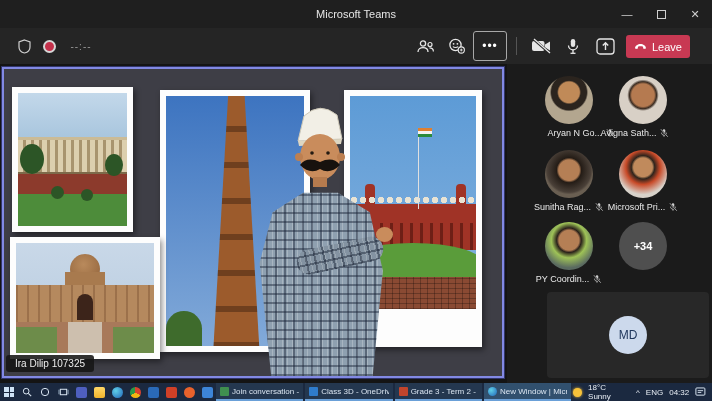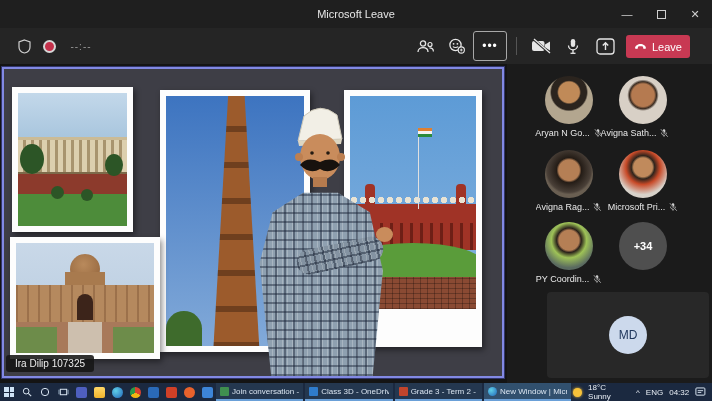--- a/index.html
+++ b/index.html
@@ -139,21 +139,21 @@
   .sun { width:9px; height:9px; border-radius:50%; background:#f6c23a; box-shadow:0 0 3px #f6c23a; }
 
   .ic svg { display:block; }
 </style>
 </head>
 <body>
 
 <div class="app">
 
   <div class="titlebar">
-    <span class="title">Microsoft Leave</span>
+    <span class="title">Microsoft Teams</span>
     <div class="win-controls">
       <div class="win-btn">—</div>
       <div class="win-btn">
           <span class="maxi-box"></span>
         </div>
       <div class="win-btn">✕</div>
     </div>
   </div>
 
   <div class="toolbar">
@@ -292,21 +292,21 @@
       <div class="hand"></div>
     </div>
 
     <div class="name-tag">Ira Dilip 107325</div>
   </div>
 
   <div class="sidebar">
 
     <div class="avatar av-1" style="left:38px;top:12px;"></div>
     <div class="avatar av-2" style="left:112px;top:12px;"></div>
-    <div class="label-row" style="left:16px;top:64px;">
+    <div class="label-row" style="left:16px;top:64px;justify-content:flex-end;">
       <span class="label-text">Aryan N Go...</span>
       <svg width="10" height="10" viewBox="0 0 16 16">
           <rect x="6" y="2" width="4" height="7" rx="2" fill="#cfcfcf"></rect>
           <path d="M4 7.5 C4 10 5.8 11.5 8 11.5 C10.2 11.5 12 10 12 7.5" fill="none" stroke="#cfcfcf" stroke-width="1.2"></path>
           <line x1="8" y1="11.5" x2="8" y2="14" stroke="#cfcfcf" stroke-width="1.2"></line>
           <line x1="2.5" y1="2" x2="13.5" y2="14" stroke="#1b1b1b" stroke-width="2.4"></line>
           <line x1="3" y1="2" x2="14" y2="14" stroke="#cfcfcf" stroke-width="1.2"></line>
         </svg>
     </div>
     <div class="label-row" style="left:82px;top:64px;">
@@ -316,21 +316,21 @@
           <path d="M4 7.5 C4 10 5.8 11.5 8 11.5 C10.2 11.5 12 10 12 7.5" fill="none" stroke="#cfcfcf" stroke-width="1.2"></path>
           <line x1="8" y1="11.5" x2="8" y2="14" stroke="#cfcfcf" stroke-width="1.2"></line>
           <line x1="2.5" y1="2" x2="13.5" y2="14" stroke="#1b1b1b" stroke-width="2.4"></line>
           <line x1="3" y1="2" x2="14" y2="14" stroke="#cfcfcf" stroke-width="1.2"></line>
         </svg>
     </div>
 
     <div class="avatar av-3" style="left:38px;top:86px;"></div>
     <div class="avatar av-4" style="left:112px;top:86px;"></div>
     <div class="label-row" style="left:16px;top:138px;">
-      <span class="label-text">Avigna Rag...</span>
+      <span class="label-text">Sunitha Rag...</span>
       <svg width="10" height="10" viewBox="0 0 16 16">
           <rect x="6" y="2" width="4" height="7" rx="2" fill="#cfcfcf"></rect>
           <path d="M4 7.5 C4 10 5.8 11.5 8 11.5 C10.2 11.5 12 10 12 7.5" fill="none" stroke="#cfcfcf" stroke-width="1.2"></path>
           <line x1="8" y1="11.5" x2="8" y2="14" stroke="#cfcfcf" stroke-width="1.2"></line>
           <line x1="2.5" y1="2" x2="13.5" y2="14" stroke="#1b1b1b" stroke-width="2.4"></line>
           <line x1="3" y1="2" x2="14" y2="14" stroke="#cfcfcf" stroke-width="1.2"></line>
         </svg>
     </div>
     <div class="label-row" style="left:90px;top:138px;">
       <span class="label-text">Microsoft Pri...</span>

